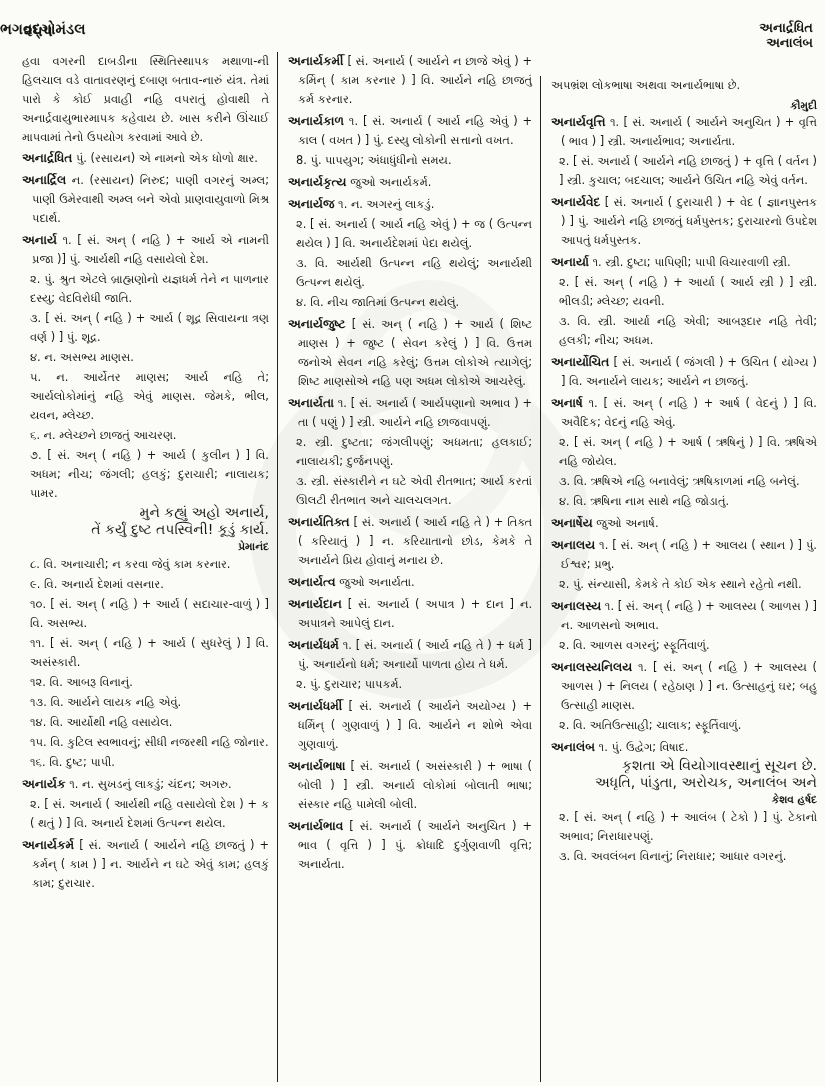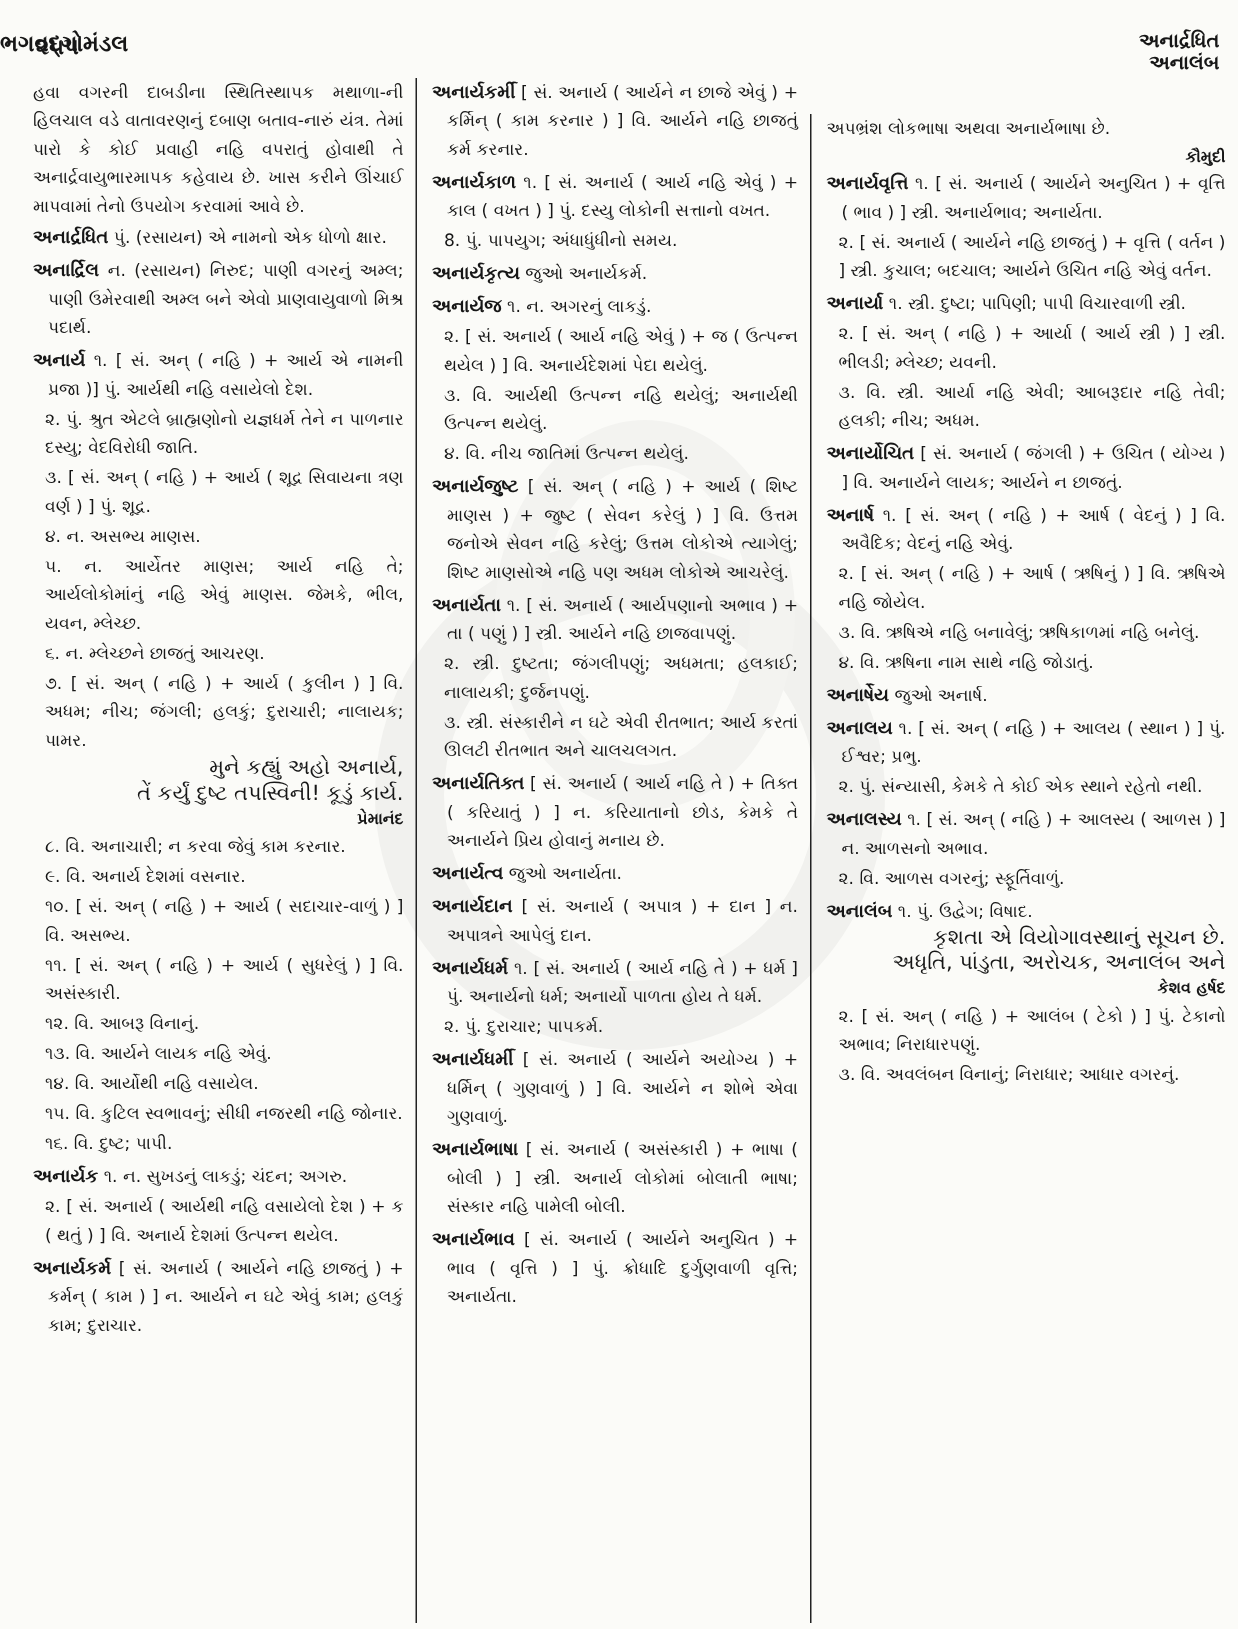--- a/index.html
+++ b/index.html
@@ -138,20 +138,23 @@
       </div>
     </div>
   <div class="col col3" id="col2">
       <div class="para">અપભ્રંશ લોકભાષા અથવા અનાર્યભાષા છે.</div>
       <div class="attrib">કૌમુદી</div>
       <div class="entry">
         <div class="line"><span class="hw">અનાર્યવૃત્તિ</span> <span>૧. [ સં. અનાર્ય ( આર્યને અનુચિત ) + વૃત્તિ ( ભાવ ) ] સ્ત્રી. અનાર્યભાવ; અનાર્યતા.</span></div>
         <div class="sense">૨. [ સં. અનાર્ય ( આર્યને નહિ છાજતું ) + વૃત્તિ ( વર્તન ) ] સ્ત્રી. કુચાલ; બદચાલ; આર્યને ઉચિત નહિ એવું વર્તન.</div>
       </div>
       <div class="entry">
+        <div class="line"><span class="hw">અનાર્યવેદ</span> <span>[ સં. અનાર્ય ( દુરાચારી ) + વેદ ( જ્ઞાનપુસ્તક ) ] પું. આર્યને નહિ છાજતું ધર્મપુસ્તક; દુરાચારનો ઉપદેશ આપતું ધર્મપુસ્તક.</span></div>
+      </div>
+      <div class="entry">
         <div class="line"><span class="hw">અનાર્યા</span> <span>૧. સ્ત્રી. દુષ્ટા; પાપિણી; પાપી વિચારવાળી સ્ત્રી.</span></div>
         <div class="sense">૨. [ સં. અન્ ( નહિ ) + આર્યા ( આર્ય સ્ત્રી ) ] સ્ત્રી. ભીલડી; મ્લેચ્છ; યવની.</div>
         <div class="sense">૩. વિ. સ્ત્રી. આર્યા નહિ એવી; આબરૂદાર નહિ તેવી; હલકી; નીચ; અધમ.</div>
       </div>
       <div class="entry">
         <div class="line"><span class="hw">અનાર્યોચિત</span> <span>[ સં. અનાર્ય ( જંગલી ) + ઉચિત ( યોગ્ય ) ] વિ. અનાર્યને લાયક; આર્યને ન છાજતું.</span></div>
       </div>
       <div class="entry">
         <div class="line"><span class="hw">અનાર્ષ</span> <span>૧. [ સં. અન્ ( નહિ ) + આર્ષ ( વેદનું ) ] વિ. અવૈદિક; વેદનું નહિ એવું.</span></div>
         <div class="sense">૨. [ સં. અન્ ( નહિ ) + આર્ષ ( ઋષિનું ) ] વિ. ઋષિએ નહિ જોયેલ.</div>
@@ -163,20 +166,24 @@
       </div>
       <div class="entry">
         <div class="line"><span class="hw">અનાલય</span> <span>૧. [ સં. અન્ ( નહિ ) + આલય ( સ્થાન ) ] પું. ઈશ્વર; પ્રભુ.</span></div>
         <div class="sense">૨. પું. સંન્યાસી, કેમકે તે કોઈ એક સ્થાને રહેતો નથી.</div>
       </div>
       <div class="entry">
         <div class="line"><span class="hw">અનાલસ્ય</span> <span>૧. [ સં. અન્ ( નહિ ) + આલસ્ય ( આળસ ) ] ન. આળસનો અભાવ.</span></div>
         <div class="sense">૨. વિ. આળસ વગરનું; સ્ફૂર્તિવાળું.</div>
       </div>
       <div class="entry">
+        <div class="line"><span class="hw">અનાલસ્યનિલય</span> <span>૧. [ સં. અન્ ( નહિ ) + આલસ્ય ( આળસ ) + નિલય ( રહેઠાણ ) ] ન. ઉત્સાહનું ઘર; બહુ ઉત્સાહી માણસ.</span></div>
+        <div class="sense">૨. વિ. અતિઉત્સાહી; ચાલાક; સ્ફૂર્તિવાળું.</div>
+      </div>
+      <div class="entry">
         <div class="line"><span class="hw">અનાલંબ</span> <span>૧. પું. ઉદ્વેગ; વિષાદ.</span></div>
         <div class="quote">કૃશતા એ વિયોગાવસ્થાનું સૂચન છે.</div>
         <div class="quote">અધૃતિ, પાંડુતા, અરોચક, અનાલંબ અને</div>
         <div class="attrib">કેશવ હર્ષદ</div>
         <div class="sense">૨. [ સં. અન્ ( નહિ ) + આલંબ ( ટેકો ) ] પું. ટેકાનો અભાવ; નિરાધારપણું.</div>
         <div class="sense">૩. વિ. અવલંબન વિનાનું; નિરાધાર; આધાર વગરનું.</div>
       </div>
     </div>
 </div>
 

